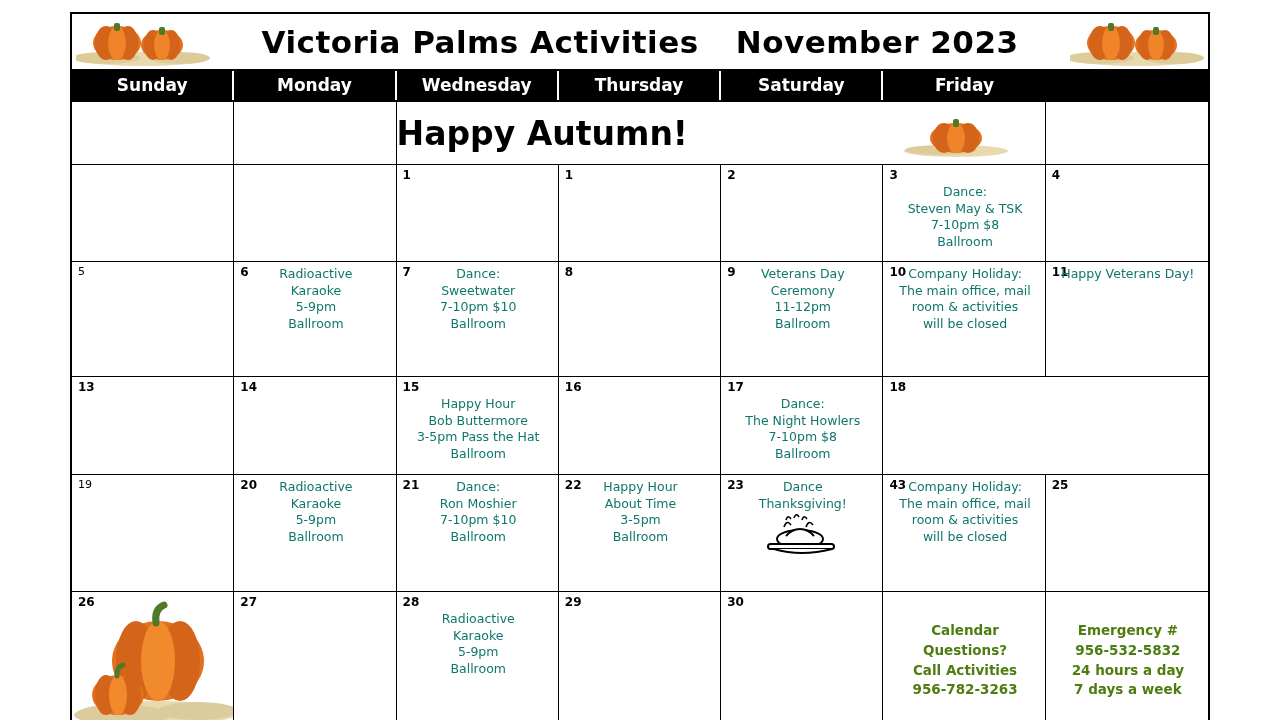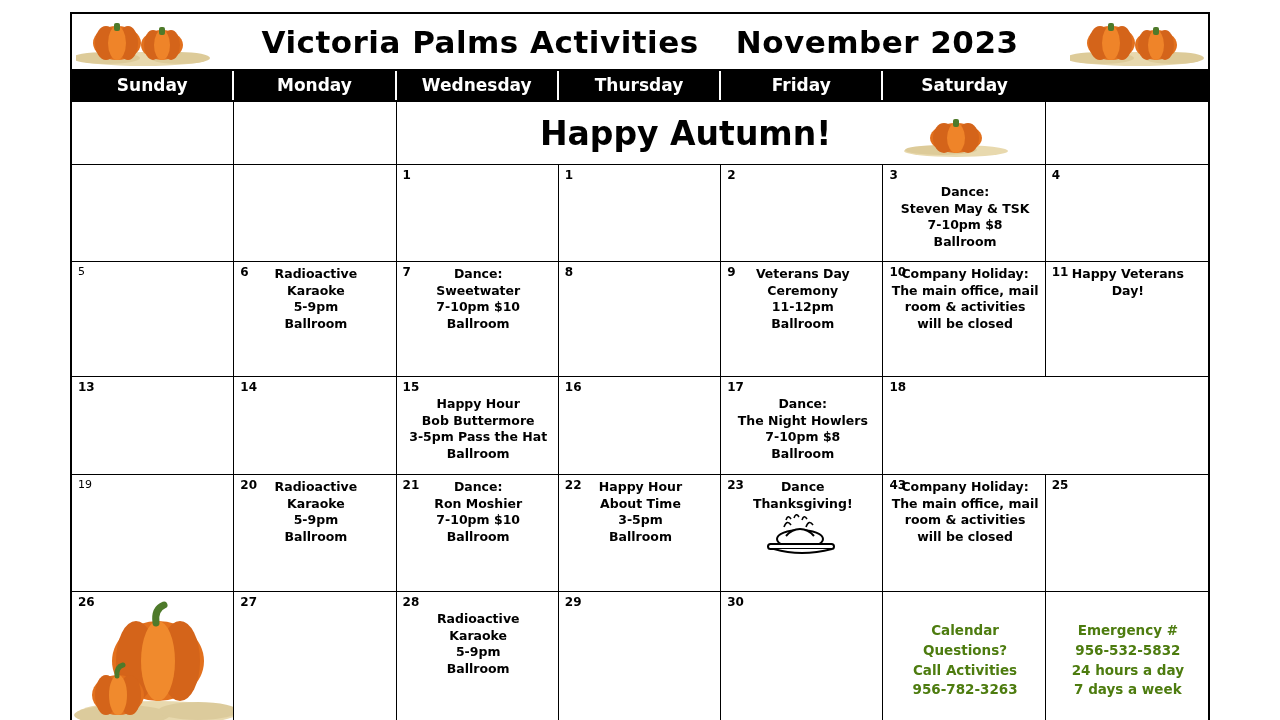--- a/index.html
+++ b/index.html
@@ -95,21 +95,21 @@
     position: relative;
   }
   .banner-cell:last-child { border-right: none; }
   .banner-span {
     grid-column: 3 / 7;
     border-right: 1px solid #000000;
     box-sizing: border-box;
     position: relative;
     display: flex;
     align-items: center;
-    justify-content: center;
+    justify-content: flex-start;
   }
   .banner-text {
     font-family: "DejaVu Sans", sans-serif;
     font-weight: bold;
     font-size: 33px;
     color: #000000;
     white-space: nowrap;
     margin-right: 70px;
   }
   .banner-pumpkin {
@@ -147,23 +147,23 @@
   }
   .daynum.light {
     font-weight: normal;
     font-size: 11px;
   }
 
   .event {
     text-align: center;
     font-family: "DejaVu Sans", sans-serif;
     font-size: 12.5px;
-    font-weight: bold;
+    font-weight: normal;
     line-height: 1.32;
-    color: #000000;
+    color: #0f766e;
     margin-top: 2px;
     padding: 0 2px;
     white-space: pre-line;
   }
   .event.nudge-up { margin-top: -13px; }
 
   .cell.noteblock {
     display: flex;
     align-items: center;
     justify-content: center;
@@ -249,22 +249,22 @@
           <rect x="83" y="9" width="6" height="8" rx="2" fill="#4e7a2a"></rect>
         </g>
       </svg>
     </div>
 
     <div class="dow-row">
       <div class="dow">Sunday</div>
       <div class="dow">Monday</div>
       <div class="dow">Wednesday</div>
       <div class="dow">Thursday</div>
+      <div class="dow">Saturday</div>
       <div class="dow">Friday</div>
-      <div class="dow">Saturday</div>
     </div>
 
     <div class="banner-row">
       <div class="banner-cell"></div>
       <div class="banner-cell"></div>
       <div class="banner-span">
         <div class="banner-text">Happy Autumn!</div>
         <svg class="banner-pumpkin" viewBox="0 0 110 44">
           <ellipse cx="55" cy="37" rx="52" ry="6" fill="#e8d9ae"></ellipse>
           <ellipse cx="40" cy="36" rx="36" ry="5" fill="#ddcb99"></ellipse>

